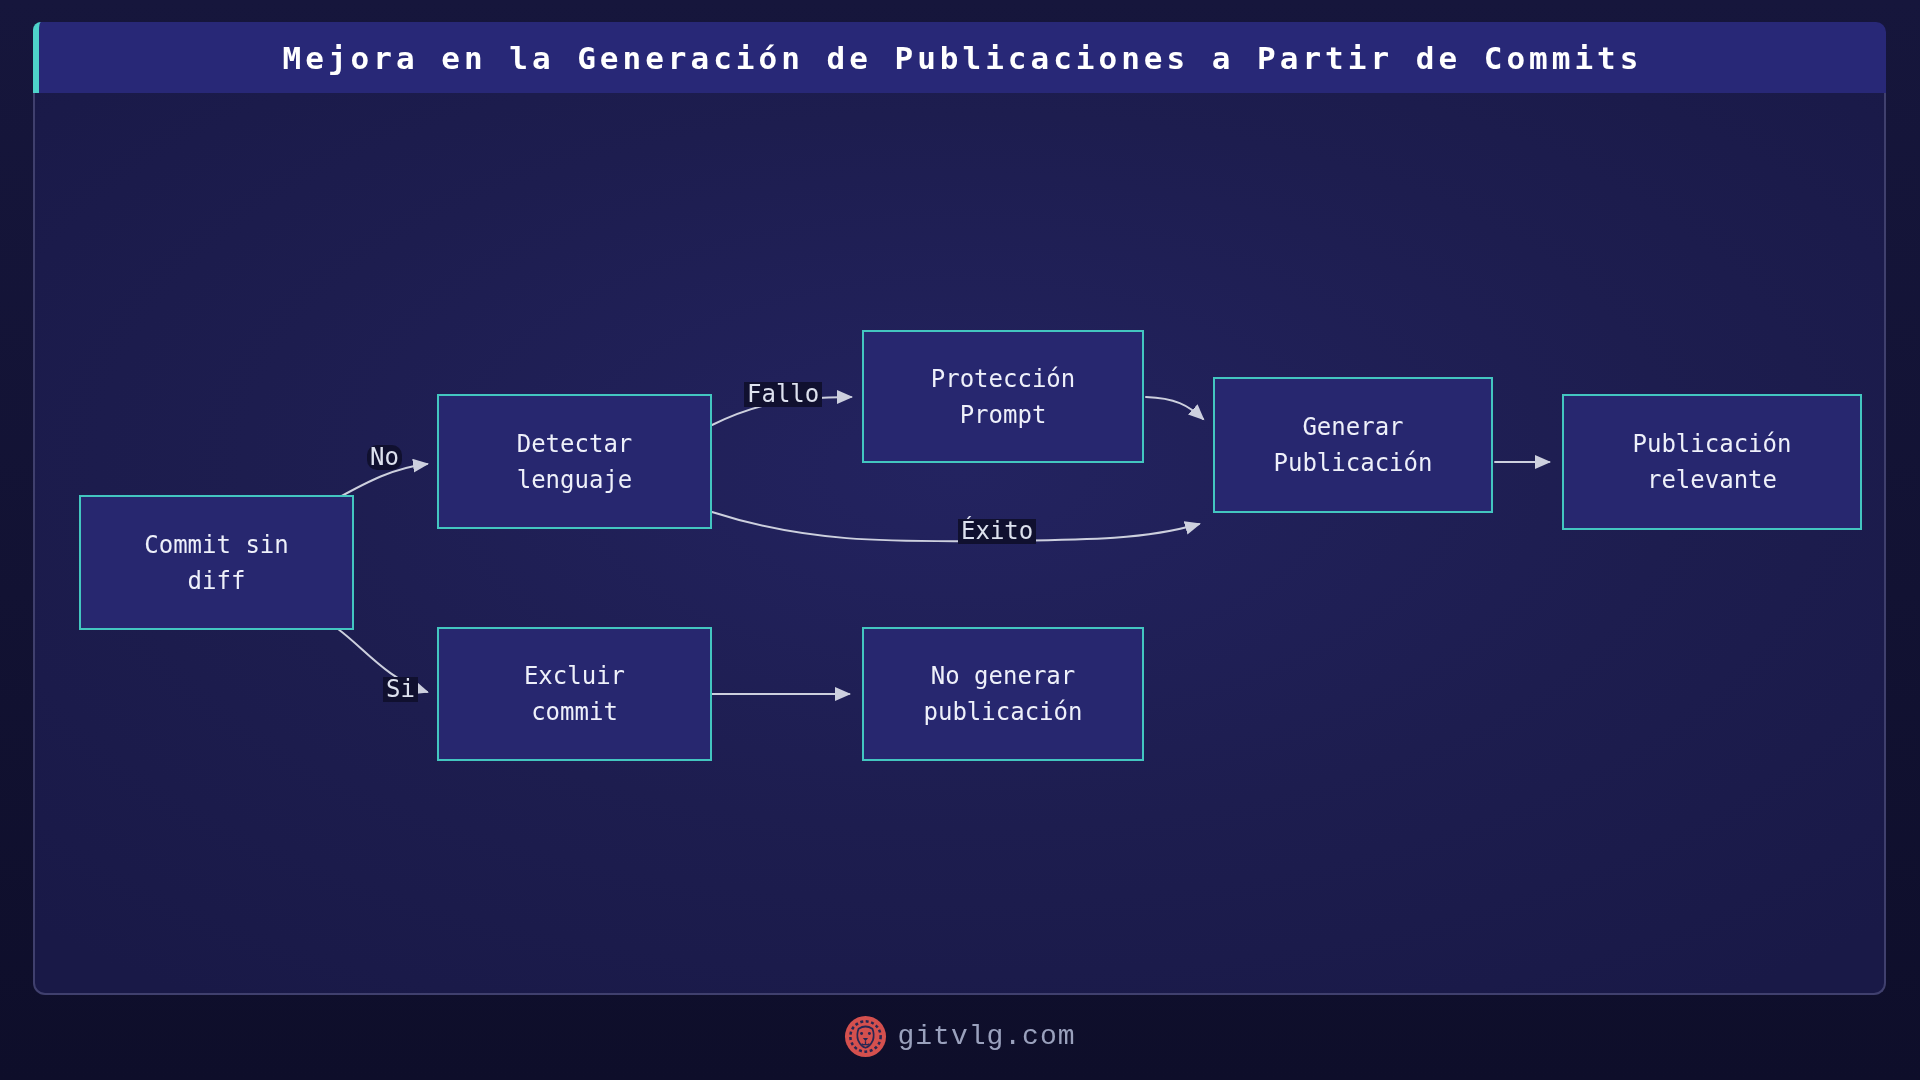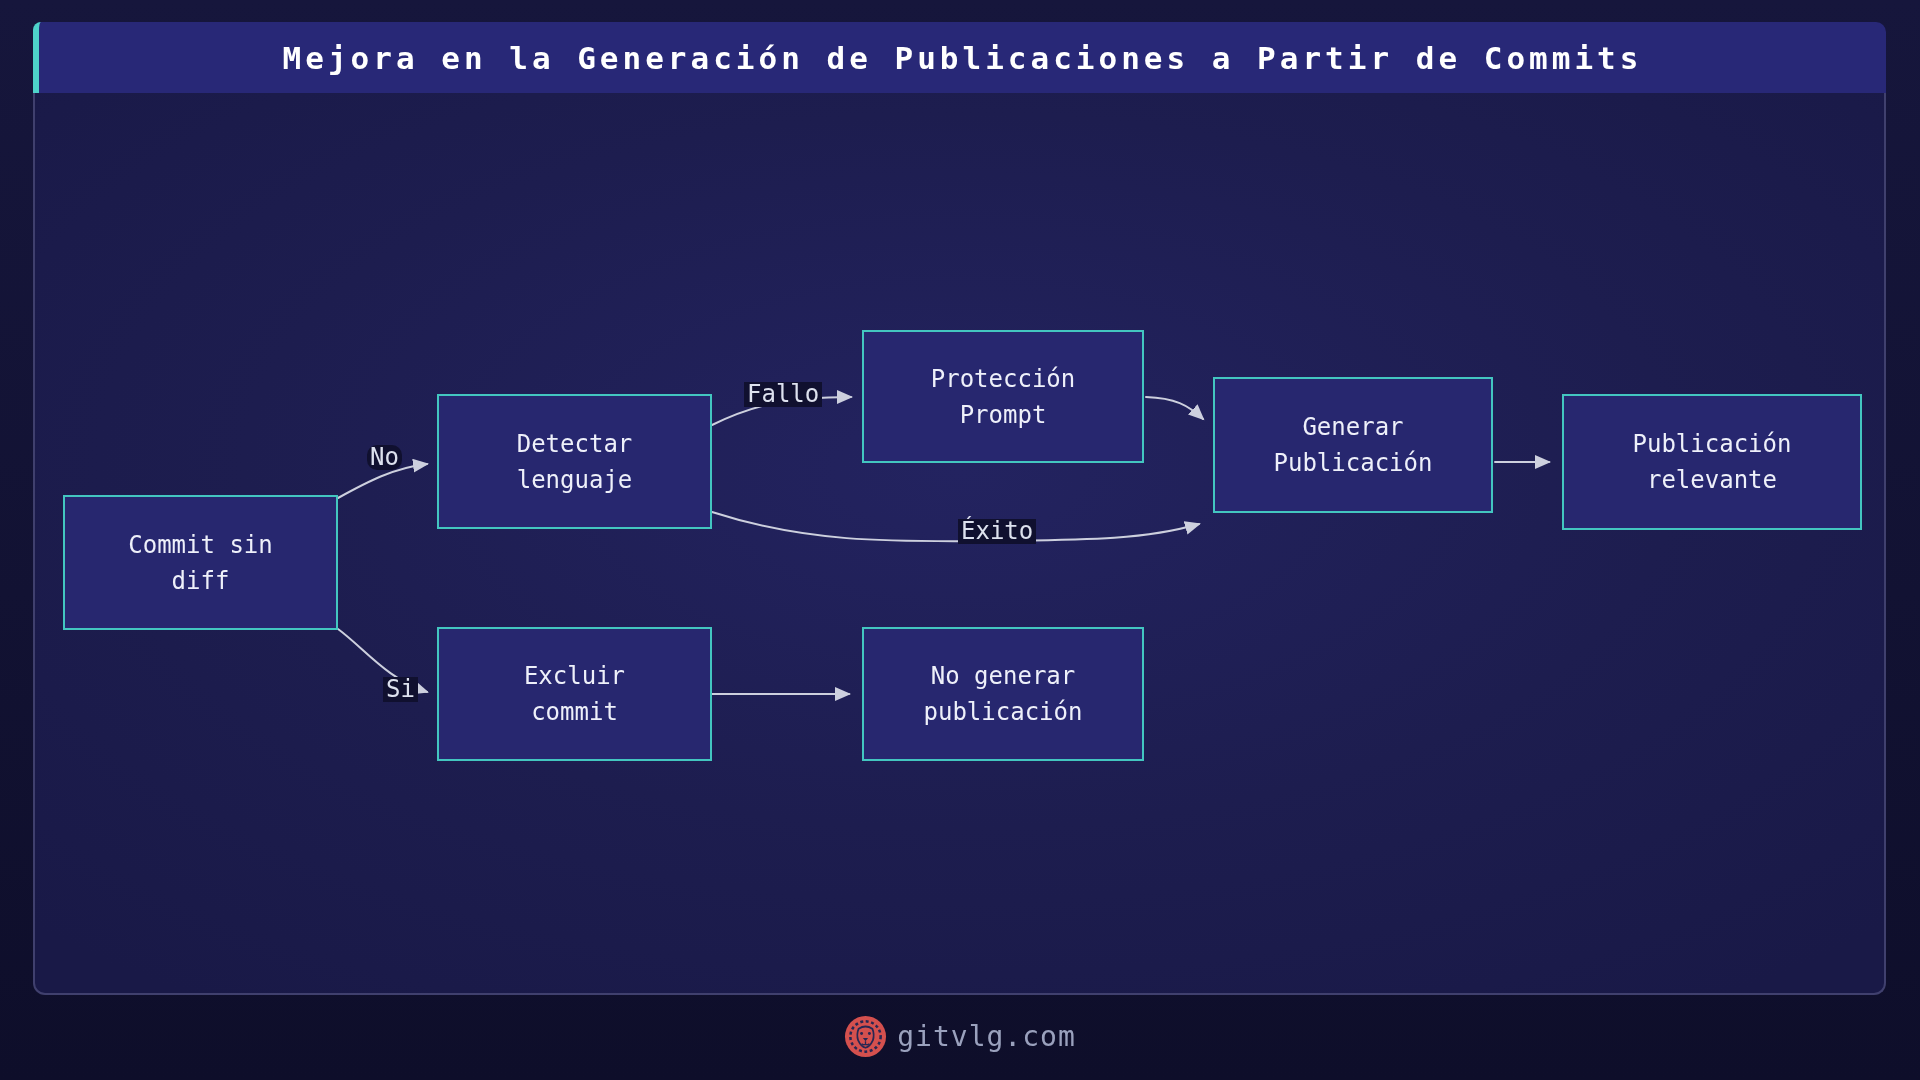--- a/index.html
+++ b/index.html
@@ -27,38 +27,38 @@
     border-radius:0 0 12px 12px;
     overflow:hidden;
   }
   .edges { position:absolute; left:0; top:0; width:1853px; height:902px; }
   .node {
     position:absolute; background:#27276f; border:2px solid #43c6c0;
     color:#eef0fa; font-size:24px; line-height:36px;
     display:flex; align-items:center; justify-content:center;
     text-align:center; white-space:pre-line;
   }
-  .n-commit     { left:28px;   top:402px; width:275px; height:135px; }
+  .n-commit     { left:44px;   top:402px; width:275px; height:135px; }
   .n-detectar   { left:402px;  top:301px; width:275px; height:135px; }
   .n-excluir    { left:402px;  top:534px; width:275px; height:134px; }
   .n-proteccion { left:827px;  top:237px; width:282px; height:133px; }
   .n-nogenerar  { left:827px;  top:534px; width:282px; height:134px; }
   .n-generar    { left:1178px; top:284px; width:280px; height:136px; }
   .n-relevante  { left:1527px; top:301px; width:300px; height:136px; }
   .edge-label {
     position:absolute; background:#10102f; color:#dde1ee;
     font-size:24px; line-height:25px; padding:0 3px; white-space:nowrap;
   }
   .l-no    { left:332px; top:352px;border-radius:10px; }
   .l-si    { left:348px; top:584px; }
   .l-fallo { left:709px; top:289px; }
   .l-exito { left:923px; top:426px;text-align:center; }
   .footer {
     position:absolute; left:0; top:1010px; width:1920px; height:52px;
-    display:flex; align-items:center; justify-content:center; gap:10px;
+    display:flex; align-items:center; justify-content:center; gap:10px;font-family:Liberation Mono, monospace;
   }
   .brand { color:#9aa1bd; font-size:28px; letter-spacing:1px; }
 </style>
 </head>
 <body>
 
 <div class="frame">
   <div class="titlebar">
     <div class="title">Mejora en la Generación de Publicaciones a Partir de Commits</div>
   </div>

